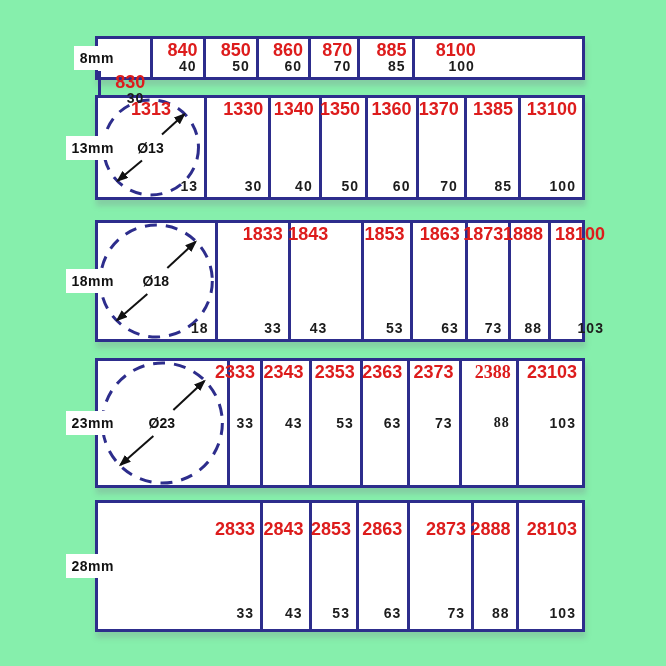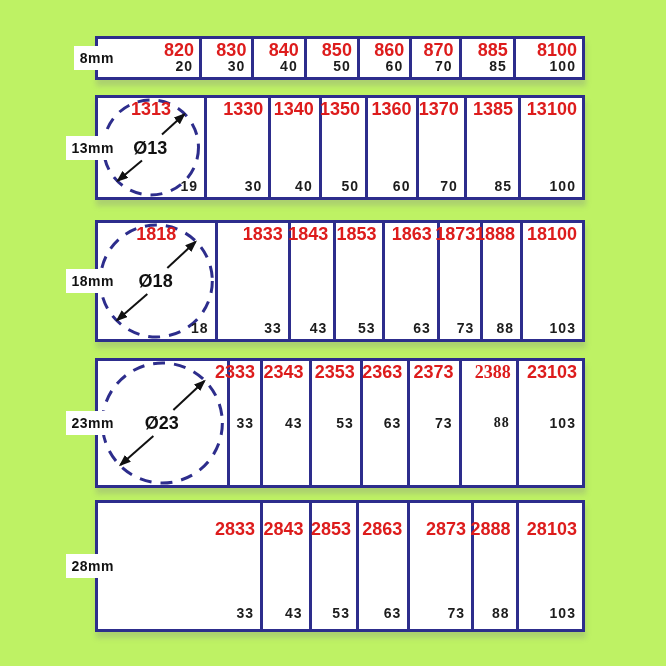--- a/index.html
+++ b/index.html
@@ -5,21 +5,21 @@
   :root{
     --navy:#2d2d8c;
     --red:#dd1c1c;
     --ink:#1c1c1c;
   }
   html,body{margin:0;padding:0;}
   body{
     width:666px;height:666px;position:relative;background:#ffffff;
     font-family:"Liberation Sans",sans-serif;font-weight:bold;overflow:hidden;
   }
-  .canvas{position:absolute;inset:0;background:#bef264;}
+  .canvas{position:absolute;inset:0;background:#86efac;}
   .rowbox{
     position:absolute;left:95px;width:490px;box-sizing:border-box;
     border:3px solid var(--navy);background:#ffffff;display:flex;
     box-shadow:1px 6px 5px rgba(125,125,140,.28);
   }
   .cell{position:relative;box-sizing:border-box;flex:0 0 auto;height:100%;}
   .cell.divided{border-left:3px solid var(--navy);}
   .code{
     position:absolute;top:1px;right:5px;color:var(--red);
     font-size:18px;line-height:20px;white-space:nowrap;z-index:3;
@@ -32,35 +32,31 @@
   .mid .size{bottom:auto;top:50%;transform:translateY(-50%);}
   .r4 .code{top:16px;}
   .r4 .size{bottom:8px;}
   .mm-label{
     position:absolute;right:calc(100% - 16px);top:50%;transform:translateY(-50%);
     background:#ffffff;padding:4px 0 4px 6px;color:#111;font-size:14px;
     letter-spacing:.5px;white-space:nowrap;z-index:4;
   }
   .dia{
     position:absolute;left:50%;top:50%;transform:translate(-52%,-50%);
-    font-size:18px;color:#111;z-index:2;white-space:nowrap;
+    font-size:14px;color:#111;z-index:2;white-space:nowrap;
   }
   svg.circ{position:absolute;inset:0;width:100%;height:100%;z-index:1;}
 </style>
 </head>
 <body>
 
 <div class="canvas" id="chart">
     <div class="rowbox r0" style="top: 36px; height: 44px;">
       <span class="mm-label">8mm</span>
-      <div class="cell" style="width: 20.9%;">
-        <span class="code">820</span>
-        <span class="size">20</span>
-      </div>
-      <div class="cell divided" style="width: 10.8%;">
+      <div class="cell divided" style="width: 10.8%; margin-top: 32px;">
         <span class="code">830</span>
         <span class="size">30</span>
       </div>
       <div class="cell divided" style="width: 10.8%;">
         <span class="code">840</span>
         <span class="size">40</span>
       </div>
       <div class="cell divided" style="width: 11%;">
         <span class="code">850</span>
         <span class="size">50</span>
@@ -90,21 +86,21 @@
             <marker id="ah1" markerWidth="12" markerHeight="9" refX="10" refY="4.5" orient="auto" markerUnits="userSpaceOnUse">
               <path d="M0,0 L12,4.5 L0,9 Z" fill="#111"></path>
             </marker>
           </defs>
           <circle cx="52.99799999999999" cy="49.5" r="47.5" fill="none" stroke="var(--navy)" stroke-width="3" stroke-dasharray="12 9"></circle>
           <line x1="63.99799999999999" y1="36.5" x2="86.24799999999999" y2="16.25" stroke="#111" stroke-width="2" marker-end="url(#ah1)"></line>
           <line x1="43.99799999999999" y1="62.5" x2="19.74799999999999" y2="82.75" stroke="#111" stroke-width="2" marker-end="url(#ah1)"></line>
         </svg>
         <span class="dia">Ø13</span>
         <span class="code">1313</span>
-        <span class="size">19</span>
+        <span class="size">13</span>
       </div>
       <div class="cell divided" style="width: 13.3%;">
         <span class="code">1330</span>
         <span class="size">30</span>
       </div>
       <div class="cell divided" style="width: 10.4%;">
         <span class="code">1340</span>
         <span class="size">40</span>
       </div>
       <div class="cell divided" style="width: 9.6%;">
@@ -135,32 +131,31 @@
           <defs>
             <marker id="ah2" markerWidth="12" markerHeight="9" refX="10" refY="4.5" orient="auto" markerUnits="userSpaceOnUse">
               <path d="M0,0 L12,4.5 L0,9 Z" fill="#111"></path>
             </marker>
           </defs>
           <circle cx="58.32200000000001" cy="58" r="56" fill="none" stroke="var(--navy)" stroke-width="3" stroke-dasharray="12 9"></circle>
           <line x1="69.322" y1="45" x2="97.522" y2="18.800000000000004" stroke="#111" stroke-width="2" marker-end="url(#ah2)"></line>
           <line x1="49.32200000000001" y1="71" x2="19.122000000000014" y2="97.19999999999999" stroke="#111" stroke-width="2" marker-end="url(#ah2)"></line>
         </svg>
         <span class="dia">Ø18</span>
-        <span class="code">1818</span>
         <span class="size">18</span>
       </div>
       <div class="cell divided" style="width: 15.1%;">
         <span class="code">1833</span>
         <span class="size">33</span>
       </div>
       <div class="cell divided" style="width: 9.4%;">
         <span class="code">1843</span>
         <span class="size">43</span>
       </div>
-      <div class="cell divided" style="width: 10%;">
+      <div class="cell divided" style="width: 10%; margin-left: 28px;">
         <span class="code">1853</span>
         <span class="size">53</span>
       </div>
       <div class="cell divided" style="width: 11.4%;">
         <span class="code">1863</span>
         <span class="size">63</span>
       </div>
       <div class="cell divided" style="width: 9%;">
         <span class="code">1873</span>
         <span class="size">73</span>

